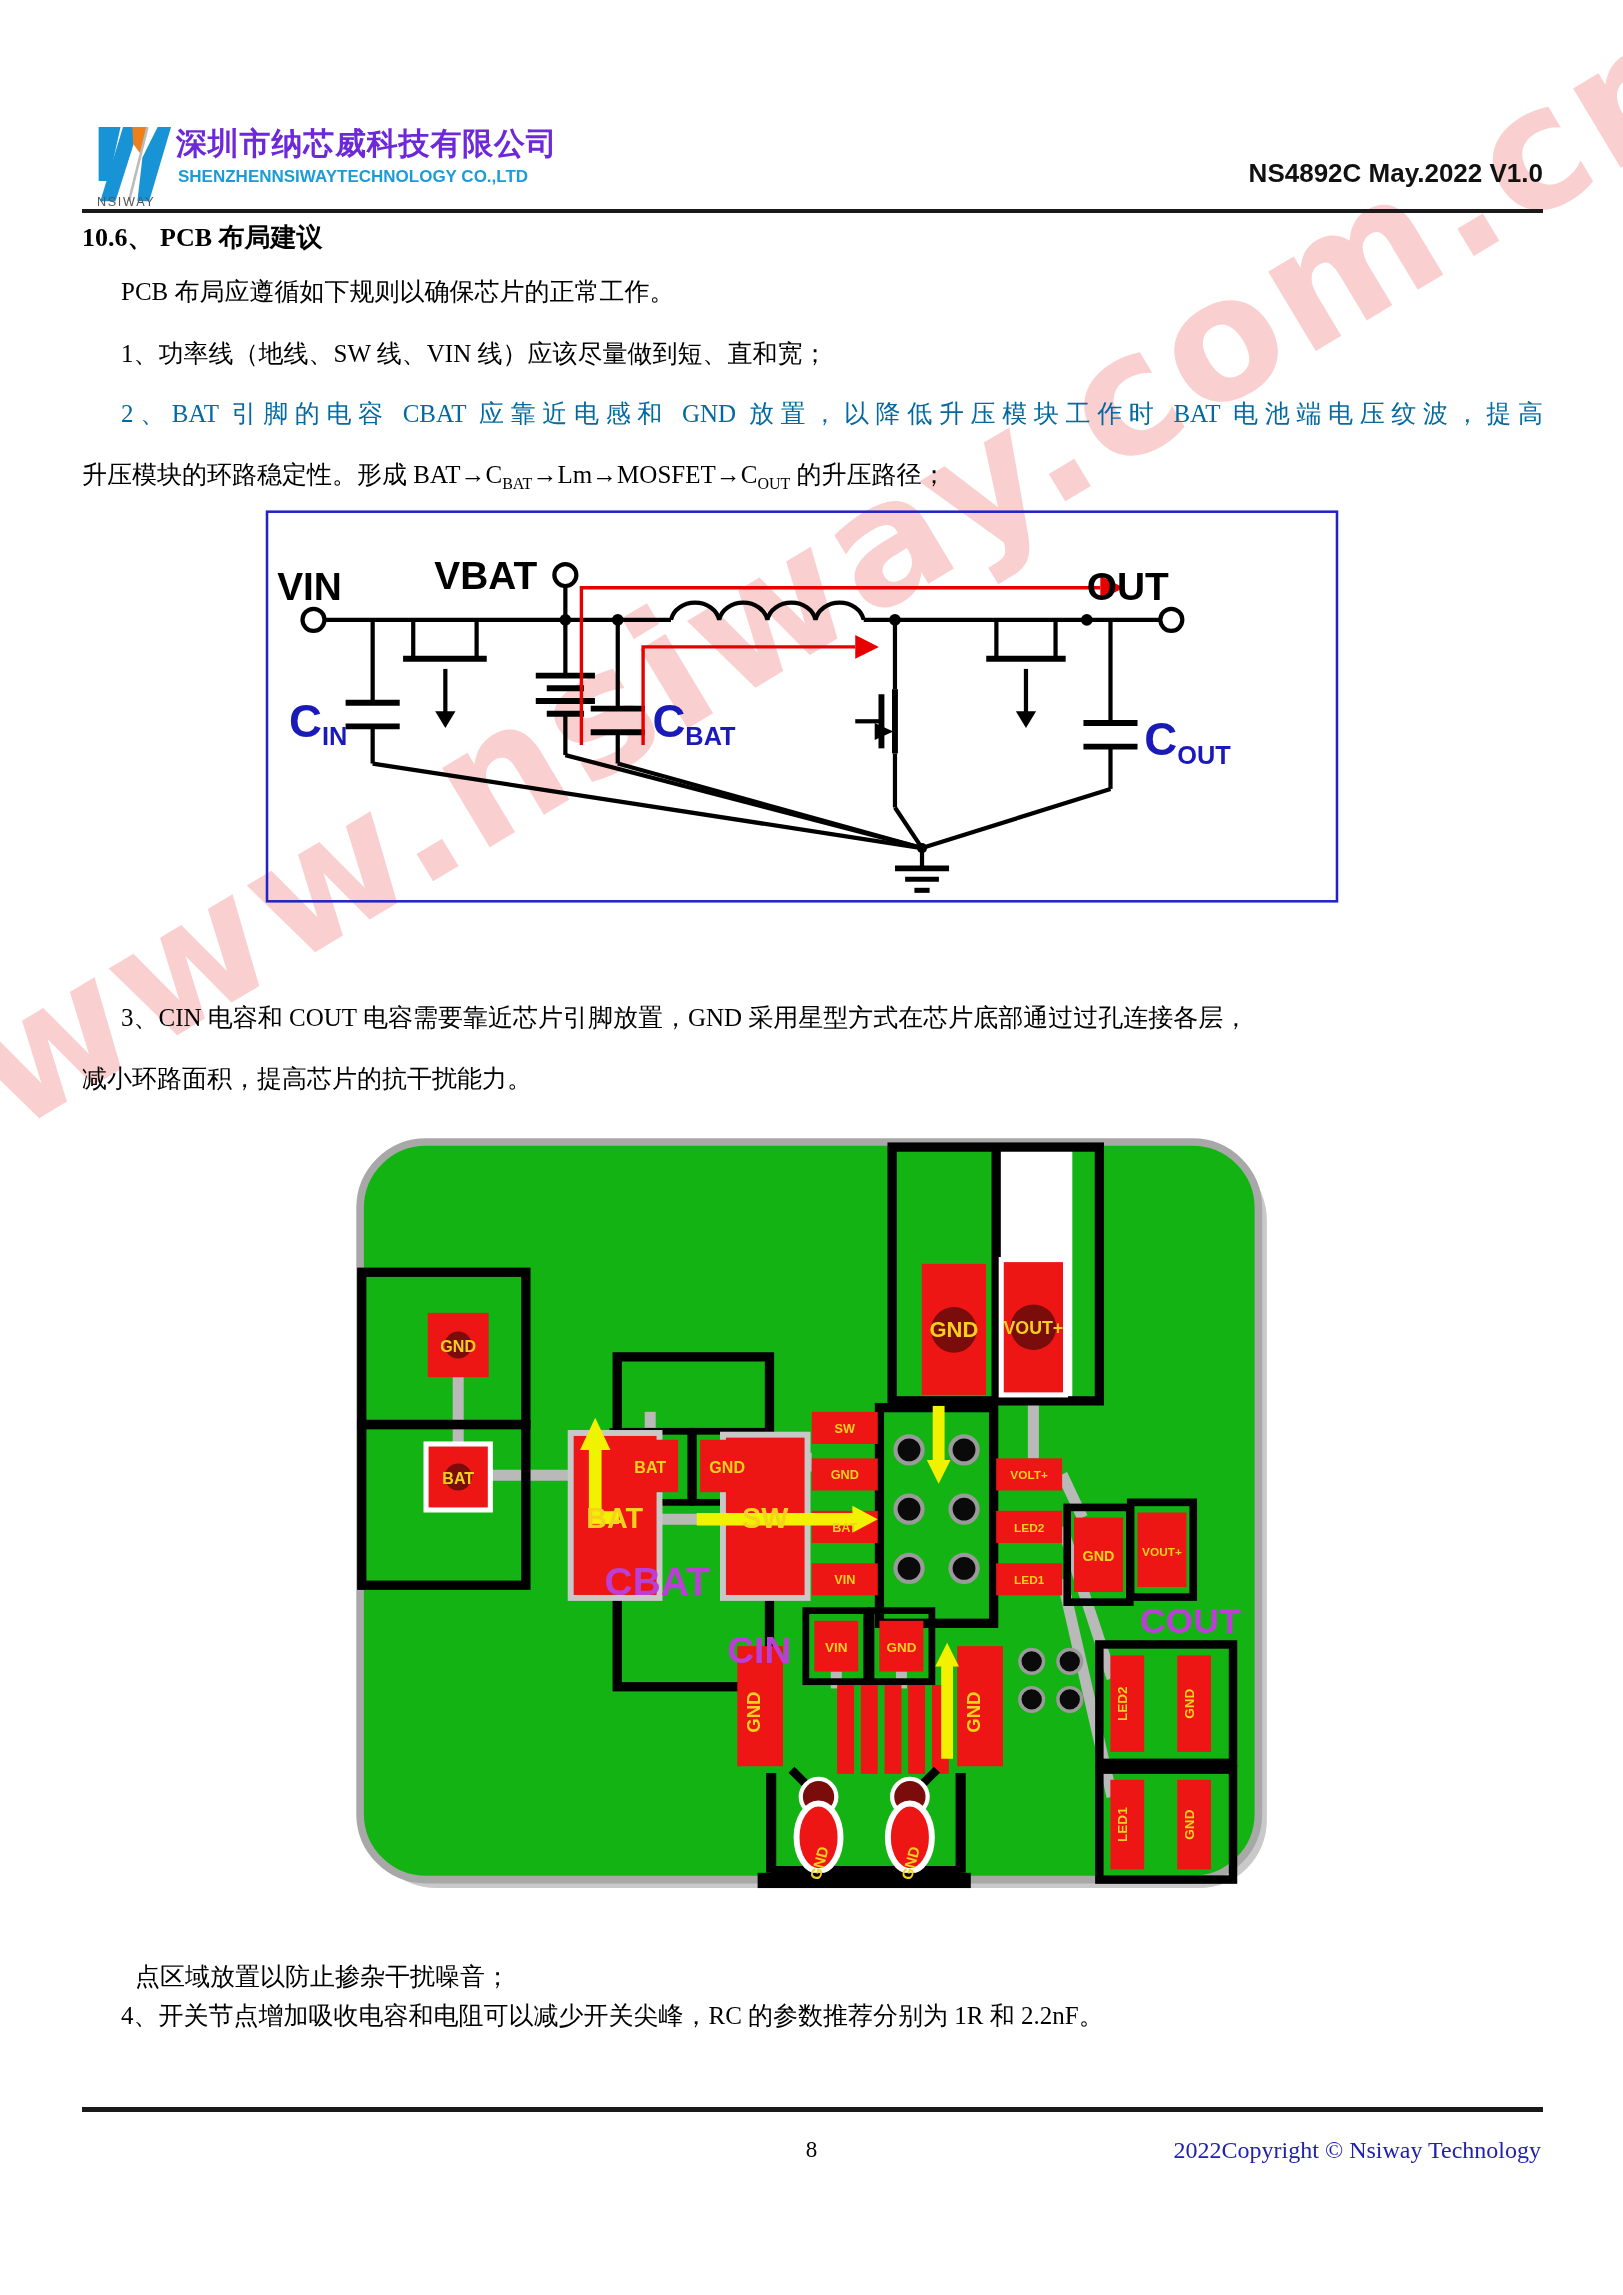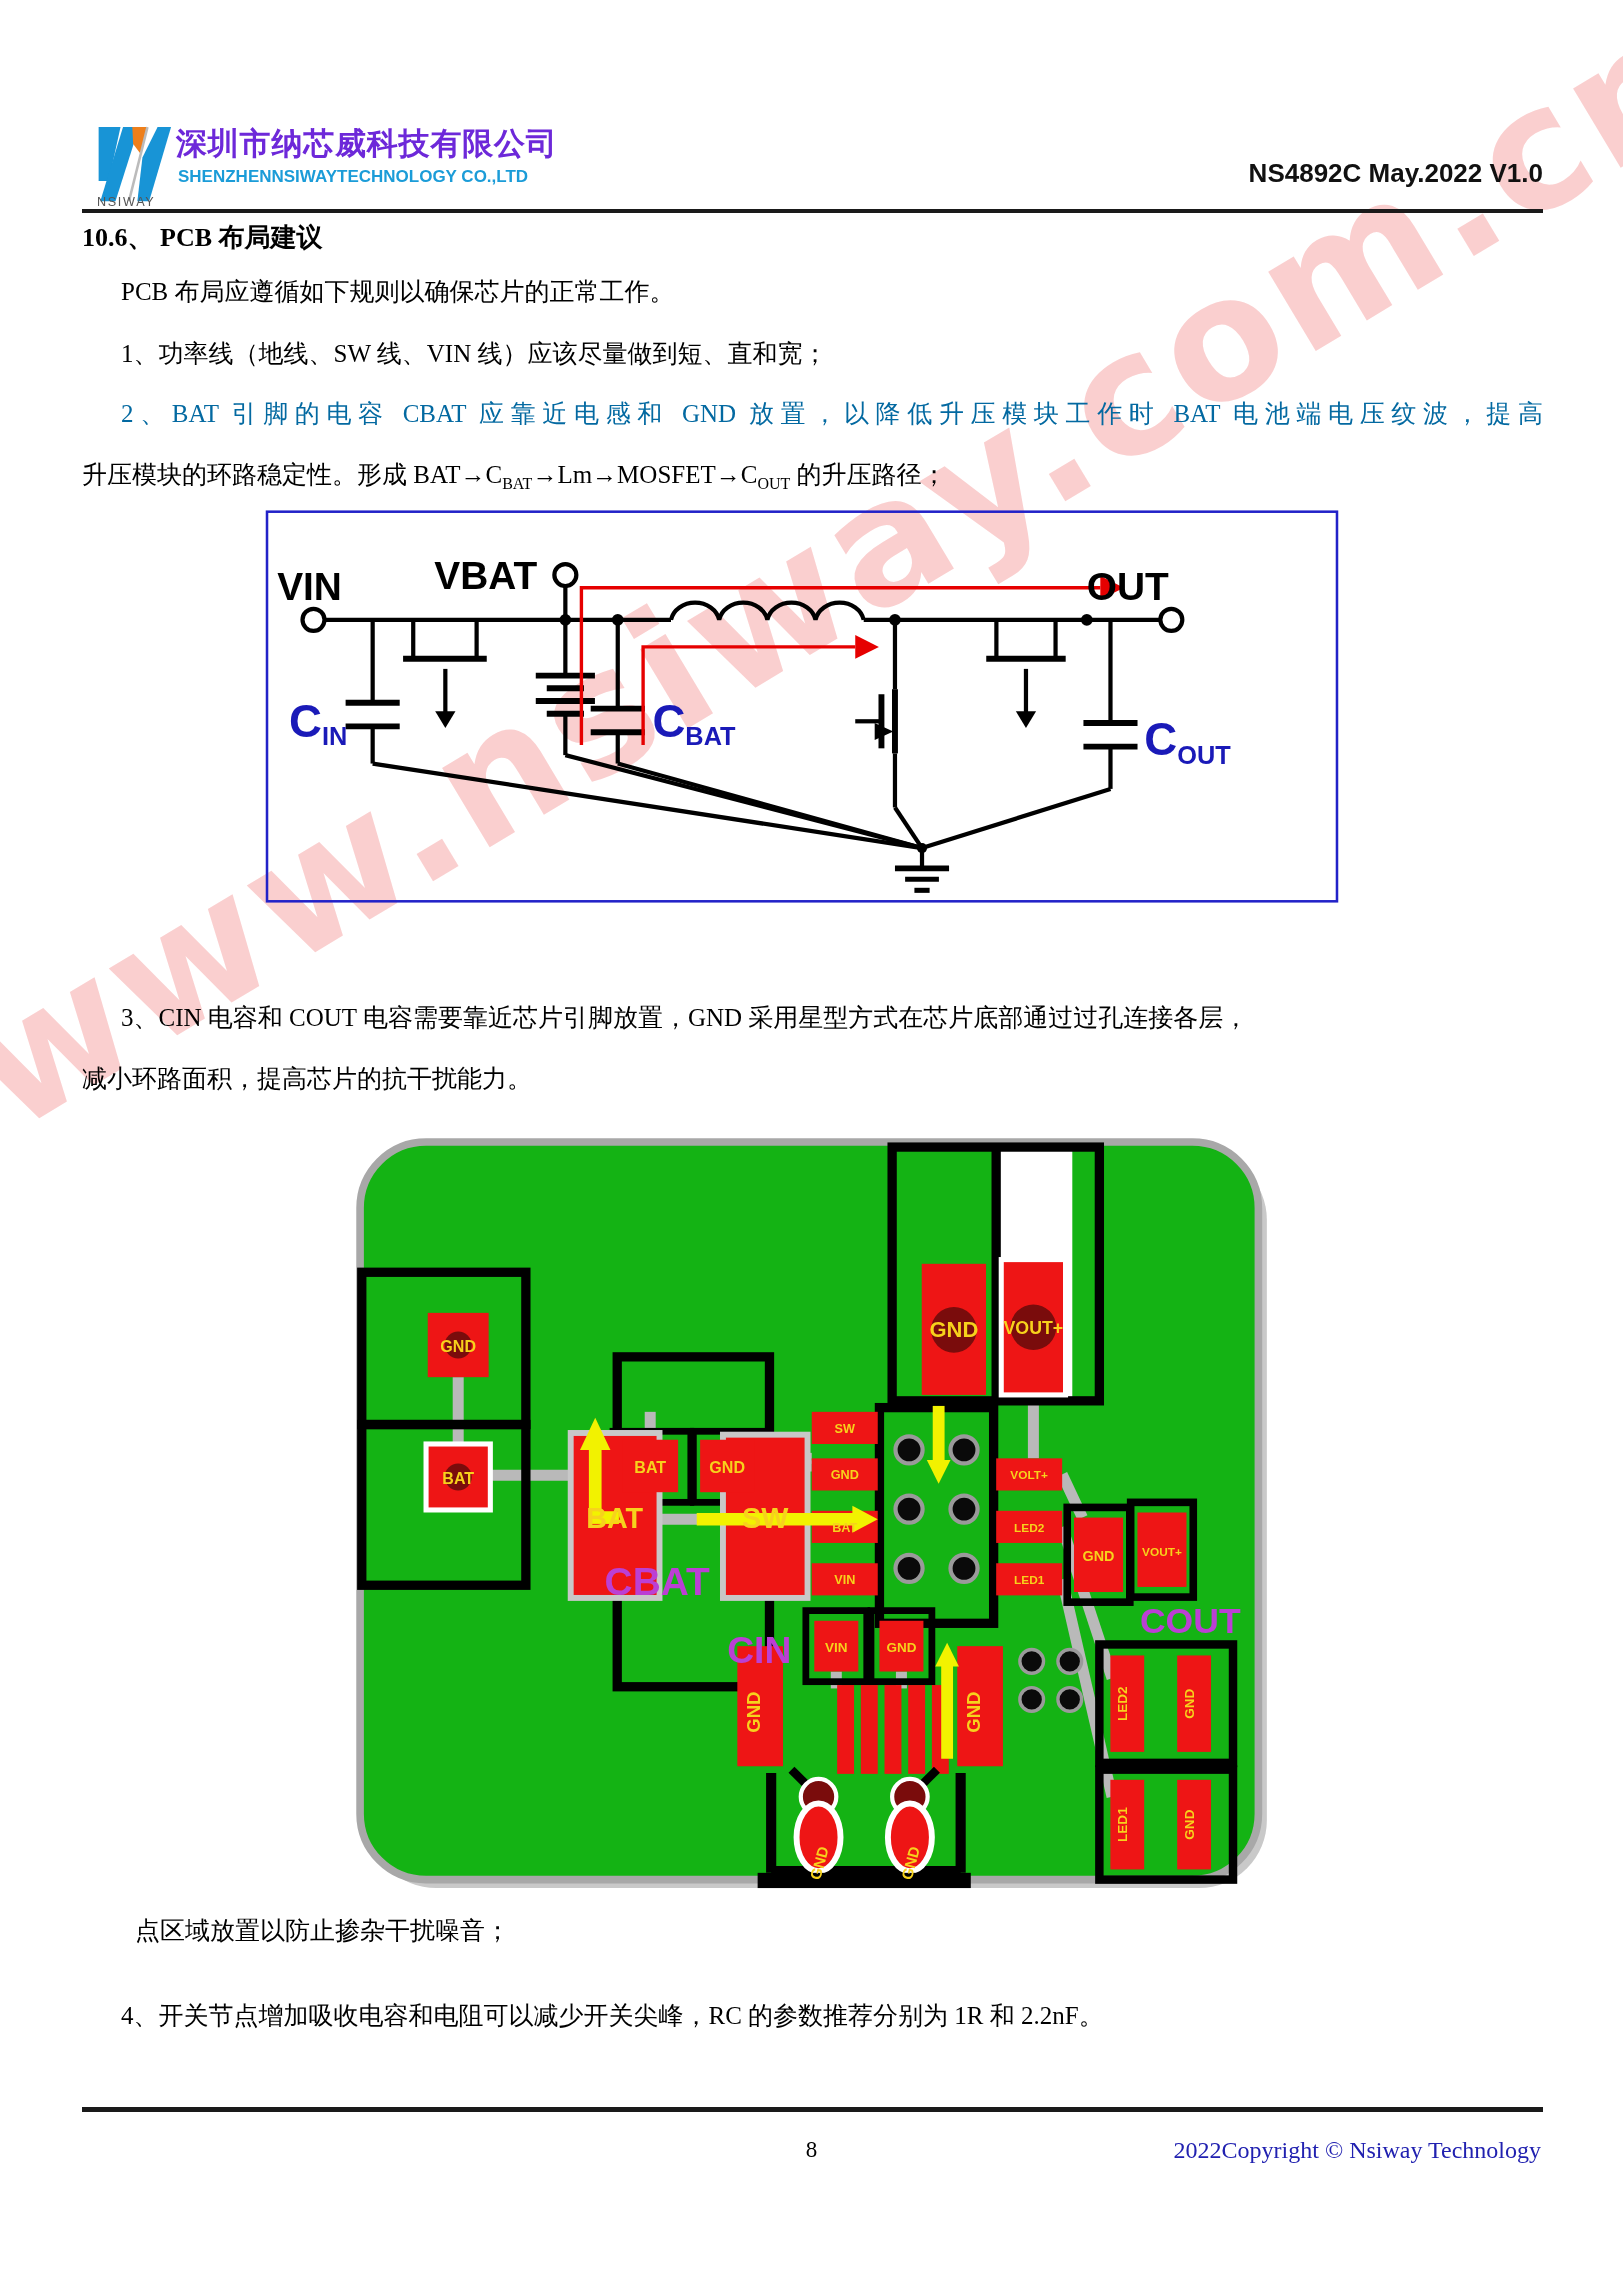--- a/index.html
+++ b/index.html
@@ -299,21 +299,21 @@
         <text transform="translate(555,880) rotate(-75)" font-size="18" class="padtxt">GND</text>
         <text transform="translate(663,880) rotate(-75)" font-size="18" class="padtxt">GND</text>
       </g>
 
       <text x="295" y="562" font-size="46" class="nettxt">CBAT</text>
       <text x="440" y="642" font-size="44" class="nettxt">CIN</text>
       <text x="928" y="606" font-size="42" class="nettxt">COUT</text>
     </svg>
   </div>
 
-  <div class="abs z2 para" style="left:135px;top:1914px;">点区域放置以防止掺杂干扰噪音；</div>
+  <div class="abs z2 para" style="left:135px;top:1960px;">点区域放置以防止掺杂干扰噪音；</div>
   <div class="abs z2 para" style="left:121px;top:1999px;">4、开关节点增加吸收电容和电阻可以减少开关尖峰，RC 的参数推荐分别为 1R 和 2.2nF。</div>
 
   <div class="hrule z2" style="top:2107px;height:5px;"></div>
   <div class="abs z2 pageno" style="left:744px;top:2137px;width:135px;text-align:center;">8</div>
   <div class="abs z2 copyright" style="right:82px;top:2137px;">2022Copyright © Nsiway Technology</div>
 
 </div>
 
 
 </body></html>

